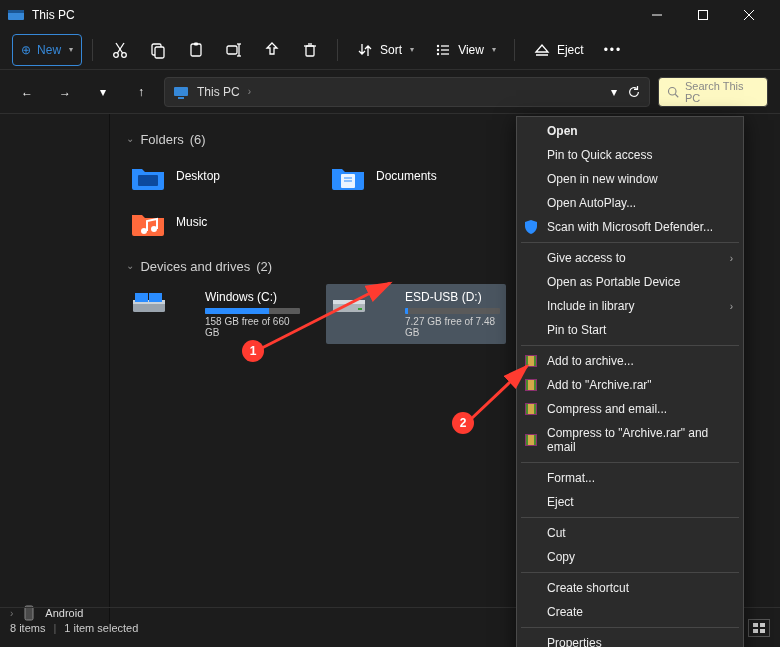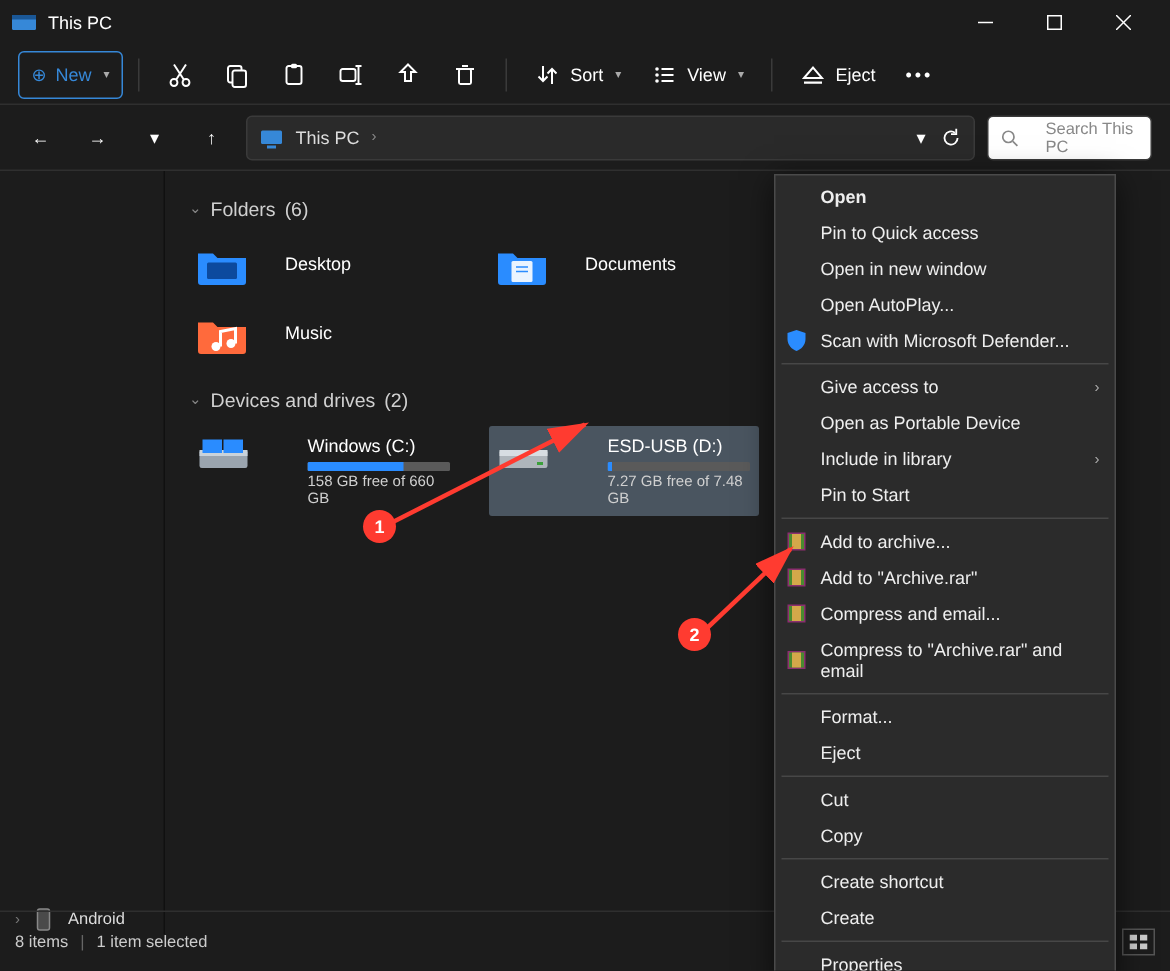--- a/index.html
+++ b/index.html
@@ -14,30 +14,30 @@
     .tb-btn.pill{border:1px solid #3688d8;color:#3688d8;}
     .tb-btn .caret{font-size:8px;margin-left:2px;color:#aaa;}
     .tb-icon{width:18px;height:18px;display:flex;align-items:center;justify-content:center;}
     .tb-sep{width:1px;height:22px;background:#3a3a3a;margin:0 6px;}
     .navbar{height:44px;display:flex;align-items:center;padding:0 12px;gap:8px;border-bottom:1px solid #2f2f2f;}
     .nav-icon{width:30px;height:30px;display:flex;align-items:center;justify-content:center;color:#fff;}
     .addr{flex:1;height:30px;background:#2a2a2a;border:1px solid #3a3a3a;border-radius:4px;display:flex;align-items:center;padding:0 8px;gap:8px;}
     .addr .crumb{color:#ddd;font-size:12px;}
     .addr .gt{color:#888;font-size:10px;}
     .addr-right{margin-left:auto;display:flex;align-items:center;gap:10px;}
-    .search{width:110px;height:30px;background:#ffffff;border:1px solid #3a3a3a;border-radius:4px;display:flex;align-items:center;padding:0 8px;color:#888;gap:18px;font-size:11px;}
+    .search{width:110px;height:30px;background:#fef9c3;border:1px solid #3a3a3a;border-radius:4px;display:flex;align-items:center;padding:0 8px;color:#888;gap:6px;font-size:11px;}
     .main{display:flex;height:calc(100% - 30px - 40px - 44px - 24px);}
     .tree{width:110px;background:#1c1c1c;position:relative;border-right:1px solid #101010;}
     .tree-bottom{position:absolute;bottom:2px;left:10px;display:flex;align-items:center;gap:8px;font-size:11px;color:#ddd;}
     .tree-icon{width:16px;height:16px;}
     .content{flex:1;padding:12px 16px;overflow:auto;position:relative;}
     .group-head{display:flex;align-items:center;gap:6px;color:#d0d0d0;font-size:13px;margin:6px 0 10px;}
     .chev{font-size:10px;color:#888;transform:translateY(-1px);}
     .folders{display:grid;grid-template-columns:repeat(2,180px);gap:8px 20px;margin-bottom:18px;}
-    .folder{display:flex;align-items:center;gap:24px;padding:4px;}
+    .folder{display:flex;align-items:center;gap:10px;padding:4px;}
     .folder-icon{width:36px;height:30px;}
     .folder-name{font-size:12px;}
     .drives{display:flex;gap:20px;}
     .drive{width:180px;padding:6px;border-radius:2px;}
     .drive.sel{background:#4a5560;}
     .drive-top{display:flex;gap:8px;align-items:flex-start;}
     .drive-icon{width:34px;height:26px;flex-shrink:0;}
     .drive-info{flex:1;margin-left:31px;}
     .drive-name{font-size:12px;margin-bottom:4px;}
     .bar{width:100%;height:6px;background:#5a5a5a;border-radius:1px;overflow:hidden;margin-bottom:2px;}

